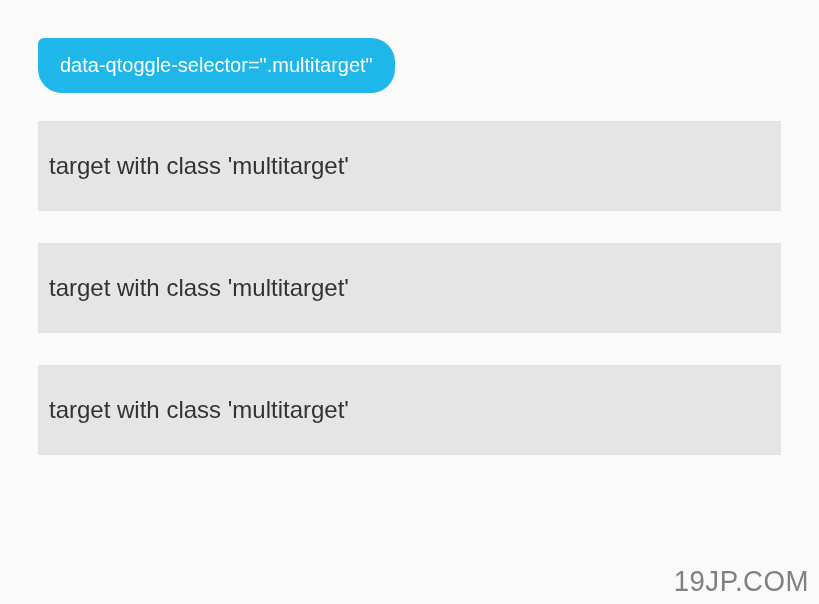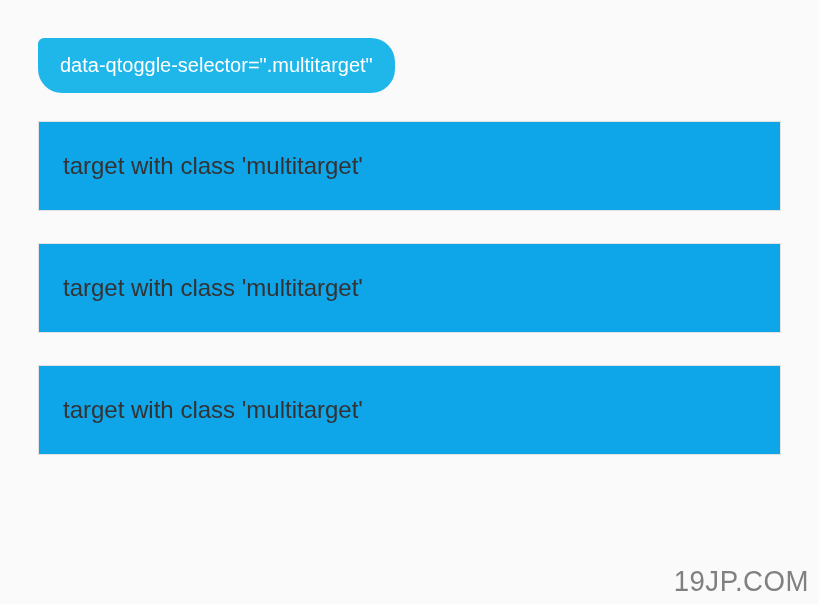--- a/index.html
+++ b/index.html
@@ -25,23 +25,23 @@
       padding: 16px 22px 16px 22px;
       border-radius: 24px;
       border-top-left-radius: 6px;
       cursor: pointer;
       user-select: none;
     }
     .target-list {
       margin-top: 28px;
     }
     .target-box {
-      background: #0ea5e9;
+      background: #e5e5e5;
       border: 1px solid #e2e2e2;
-      padding: 30px 24px;
+      padding: 30px 10px;
       margin-bottom: 32px;
       color: #333333;
       font-size: 24px;
       font-weight: 400;
     }
     .watermark {
       position: absolute;
       right: 10px;
       bottom: 6px;
       font-size: 30px;

